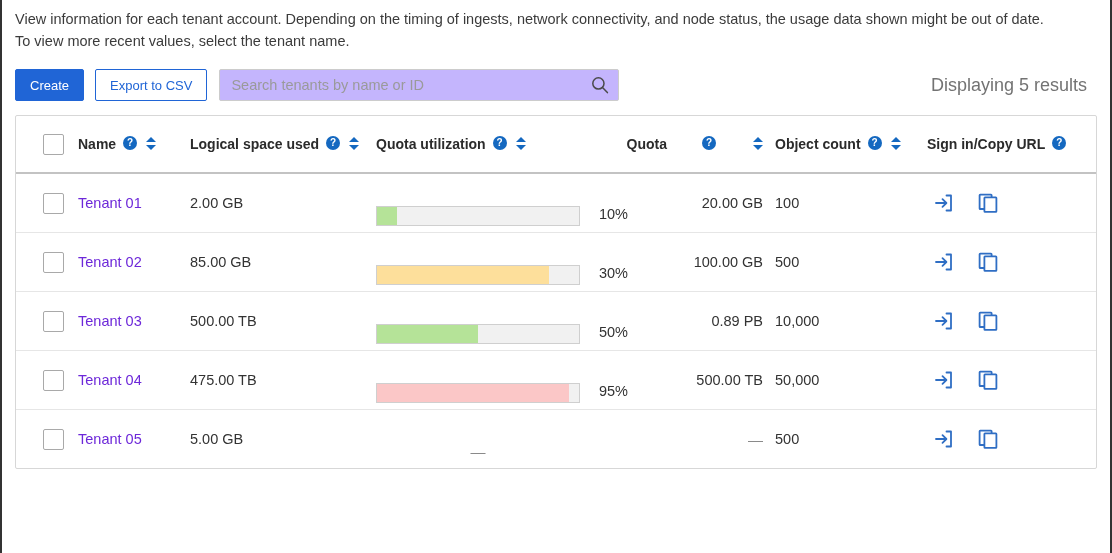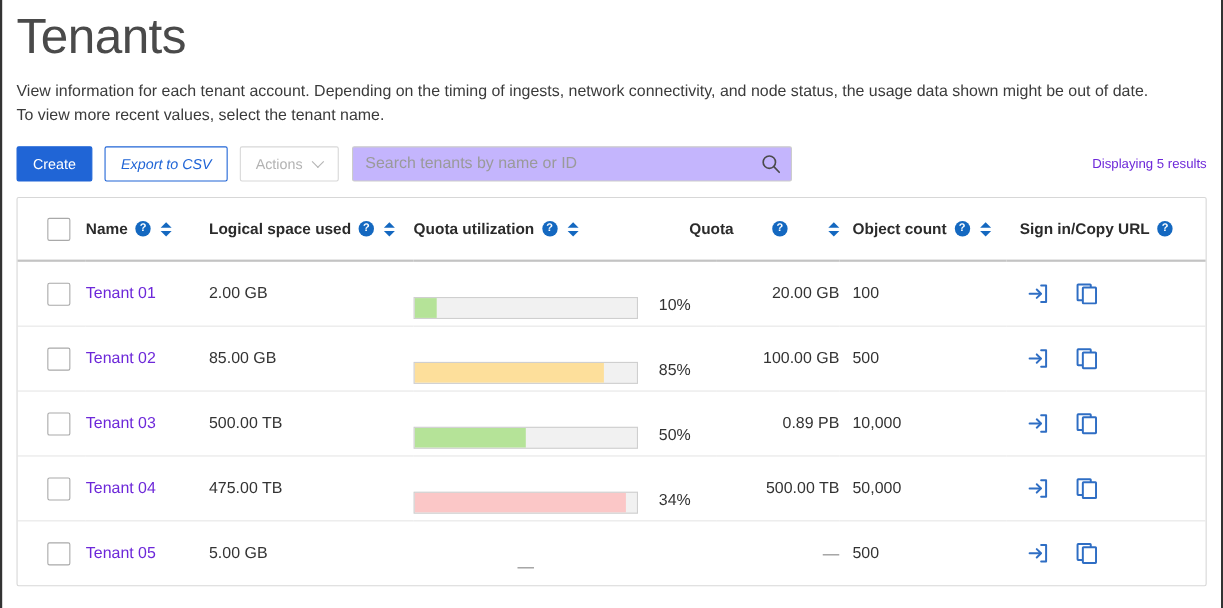--- a/index.html
+++ b/index.html
@@ -71,21 +71,20 @@
   .btn-primary {
     background: #2065d6;
     color: #ffffff;
     border: 1px solid #2065d6;
   }
   .btn-secondary {
     background: #ffffff;
     color: #2065d6;
     border: 1px solid #2065d6;
     margin-left: 11px;
-    font-style: italic;
   }
   .btn-disabled {
     background: #ffffff;
     color: #b3b3b3;
     border: 1px solid #d8d8d8;
     margin-left: 11px;
     cursor: default;
     padding: 0 13px;
   }
   .btn-disabled .caret {
@@ -133,23 +132,23 @@
     right: 10px;
     top: 50%;
     transform: translateY(-50%);
     width: 18px;
     height: 18px;
     pointer-events: none;
   }
 
   .results-count {
     position: absolute;
-    right: 0;
-    font-size: 12px;
-    color: #6d28d9;
+    right: 10px;
+    font-size: 18px;
+    color: #737373;
     white-space: nowrap;
   }
 
   
   .table-wrap {
     margin-top: 14px;
     border: 1px solid #d7d7d7;
     border-radius: 2px;
     background: #fff;
     box-sizing: border-box;
@@ -186,21 +185,20 @@
   .col-check   { width: 62px; }
   .col-name    { width: 112px; }
   .col-logical { width: 186px; }
   .col-quotautil { width: 275px; }
   .col-quota   { width: 112px; }
   .col-objects { width: 152px; }
   .col-signin  { width: auto; }
 
   .th-inner {
     display: flex;
-    align-items: center;
     gap: 7px;
   }
   .th-quota .th-inner,
   .td-quota-val {
     justify-content: flex-end;
     gap: 35px;
   }
 
   .cell-pad { padding-left: 12px; }
 
@@ -320,34 +318,29 @@
     height: 22px;
     cursor: pointer;
     display: inline-block;
   }
 </style>
 </head>
 <body>
 
 <div class="page">
 
-  <h1 class="page-title">Tenants</h1>
 
   <div class="description">
     <span class="line">View information for each tenant account. Depending on the timing of ingests, network connectivity, and node status, the usage data shown might be out of date.</span>
     <span class="line">To view more recent values, select the tenant name.</span>
   </div>
 
   <div class="toolbar">
     <button class="btn btn-primary">Create</button>
     <button class="btn btn-secondary">Export to CSV</button>
-    <div class="btn btn-disabled">
-      <span>Actions</span>
-      <span class="caret"></span>
-    </div>
 
     <div class="search-wrap">
       <input class="search-input" type="text" placeholder="Search tenants by name or ID" style="">
       <span class="search-icon">
         <svg width="18" height="18" viewBox="0 0 18 18">
           <circle cx="7.4" cy="7.4" r="5.6" fill="none" stroke="#4a4a4a" stroke-width="1.5"></circle>
           <line x1="11.5" y1="11.5" x2="16.4" y2="16.6" stroke="#4a4a4a" stroke-width="1.5" stroke-linecap="round"></line>
         </svg>
       </span>
     </div>
@@ -455,21 +448,21 @@
             <td>
               <div class="checkbox"></div>
             </td>
             <td><a class="tenant-link">Tenant 02</a></td>
             <td><span>85.00 GB</span></td>
             <td>
               <div class="bar-cell">
                 <div class="bar-track">
                   <div class="bar-fill" style="width:85%;background:#fddf9b;"></div>
                 </div>
-                <span class="bar-pct">85%</span>
+                <span class="bar-pct">30%</span>
               </div>
             </td>
             <td>
               <div class="th-inner td-quota-val">
                 <span class="">100.00 GB</span>
               </div>
             </td>
             <td>
               <div class="cell-pad"><span>500</span></div>
             </td>
@@ -527,21 +520,21 @@
             <td>
               <div class="checkbox"></div>
             </td>
             <td><a class="tenant-link">Tenant 04</a></td>
             <td><span>475.00 TB</span></td>
             <td>
               <div class="bar-cell">
                 <div class="bar-track">
                   <div class="bar-fill" style="width:95%;background:#fbc7c7;"></div>
                 </div>
-                <span class="bar-pct">34%</span>
+                <span class="bar-pct">95%</span>
               </div>
             </td>
             <td>
               <div class="th-inner td-quota-val">
                 <span class="">500.00 TB</span>
               </div>
             </td>
             <td>
               <div class="cell-pad"><span>50,000</span></div>
             </td>

